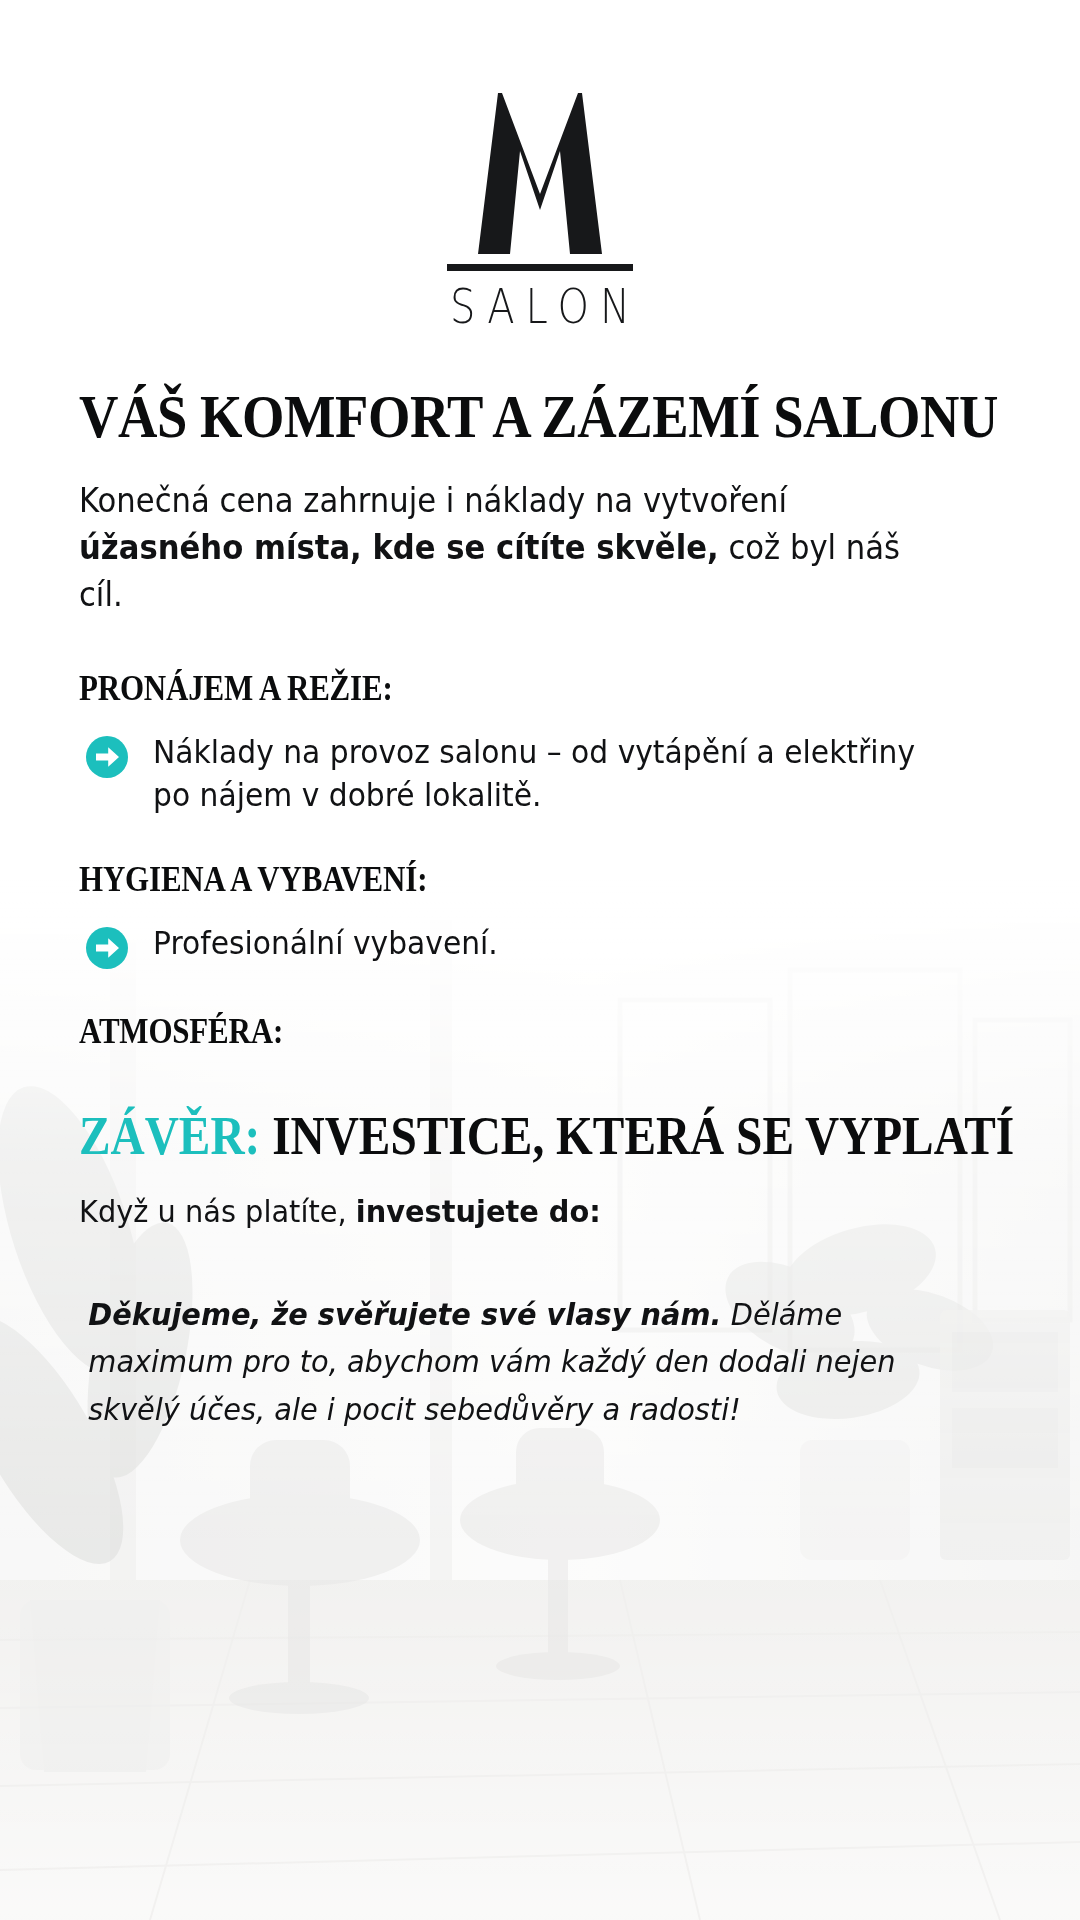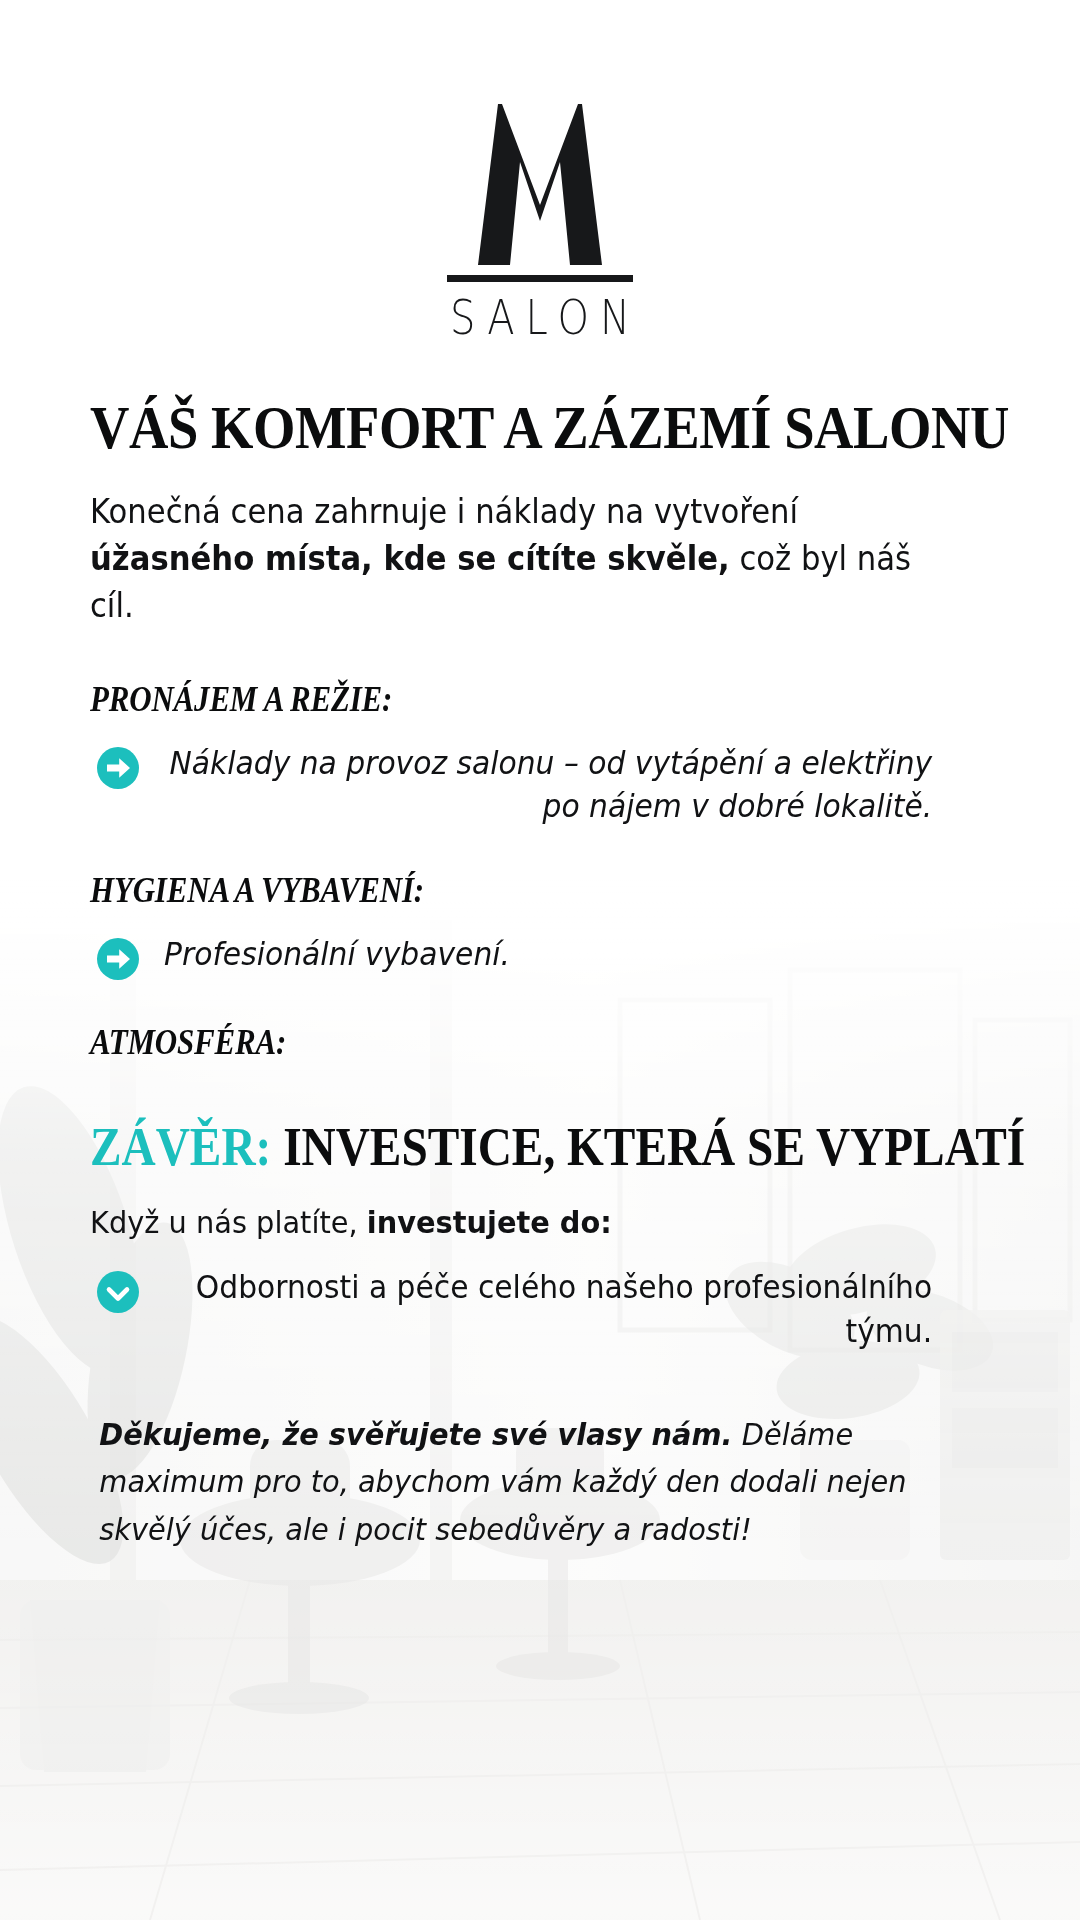--- a/index.html
+++ b/index.html
@@ -27,21 +27,21 @@
     z-index: 0;
     overflow: hidden;
   }
   .bg-photo svg { display: block; width: 100%; height: 100%; }
 
   .page {
     position: relative;
     z-index: 2;
     width: 1080px;
     height: 1920px;
-    padding: 12px;
+    padding: 1px;
   }
 
   
   .logo-wrap {
     padding-top: 78px;
     display: flex;
     flex-direction: column;
     align-items: center;
   }
   .logo-mark { display: block; }
@@ -129,40 +129,39 @@
   .lead b { font-weight: 700; }
 
   
   .bullets { list-style: none; }
   .bullet {
     display: flex;
     align-items: flex-start;
     gap: 24px;
     margin-top: 22px;
     padding-left: 6px;
-    text-align: right;
   }
   .bullet .icon {
     flex: 0 0 auto;
     width: 44px;
     height: 44px;
     margin-top: 4px;
   }
   .bullet .icon svg { display: block; width: 44px; height: 44px; }
   .bullet .btxt {
     font-size: 32px;
     line-height: 1.36;
     color: #111214;
     font-family: "DejaVu Sans", sans-serif;
     transform: scaleX(0.93);
     transform-origin: left center;
     max-width: 930px;
   }
 
-  .sec { margin-top: 40px; font-style: italic; }
+  .sec { margin-top: 40px; }
   .sec-first { margin-top: 48px; }
 
   .gap-big { height: 56px; }
 
   
   .outro {
     margin-top: 58px;
     font-size: 31px;
     line-height: 1.52;
     color: #111214;
@@ -322,29 +321,20 @@
 
     <h2 class="h1-closing">
       <span class="accent">ZÁVĚR:</span><span> INVESTICE, KTERÁ SE VYPLATÍ</span>
     </h2>
 
     <p class="lead">
       <span>Když u nás platíte, </span><b>investujete do:</b>
     </p>
 
     <ul class="bullets">
-      <li class="bullet">
-        <span class="icon">
-          <svg viewBox="0 0 44 44">
-            <circle cx="22" cy="22" r="21" fill="#1CBFBD"></circle>
-            <path d="M13 19.5 L22 28.5 L31 19.5" fill="none" stroke="#ffffff" stroke-width="4.6" stroke-linecap="round" stroke-linejoin="round"></path>
-          </svg>
-        </span>
-        <span class="btxt">Odbornosti a péče celého našeho profesionálního týmu.</span>
-      </li>
     </ul>
 
     <p class="outro">
       <b>Děkujeme, že svěřujete své vlasy nám.</b><span> Děláme maximum pro to, abychom vám každý den dodali nejen skvělý účes, ale i pocit sebedůvěry a radosti!</span>
     </p>
 
   </div>
 </div>
 
 </body></html>

